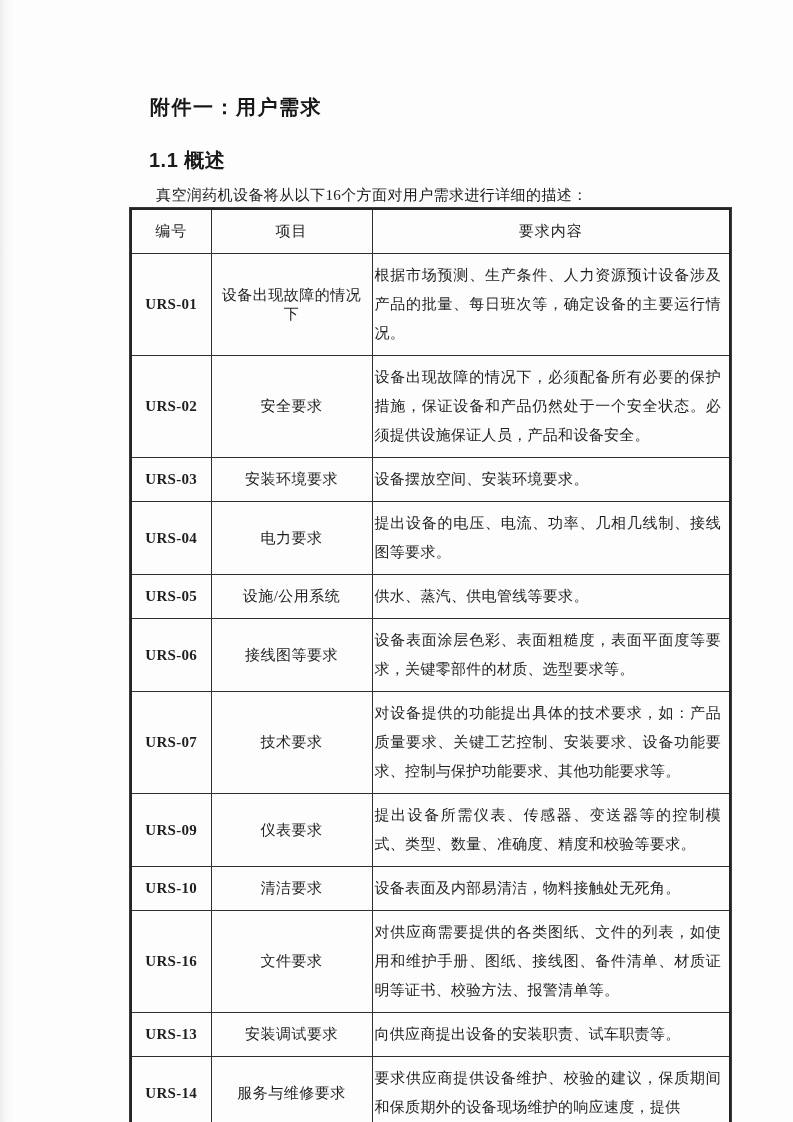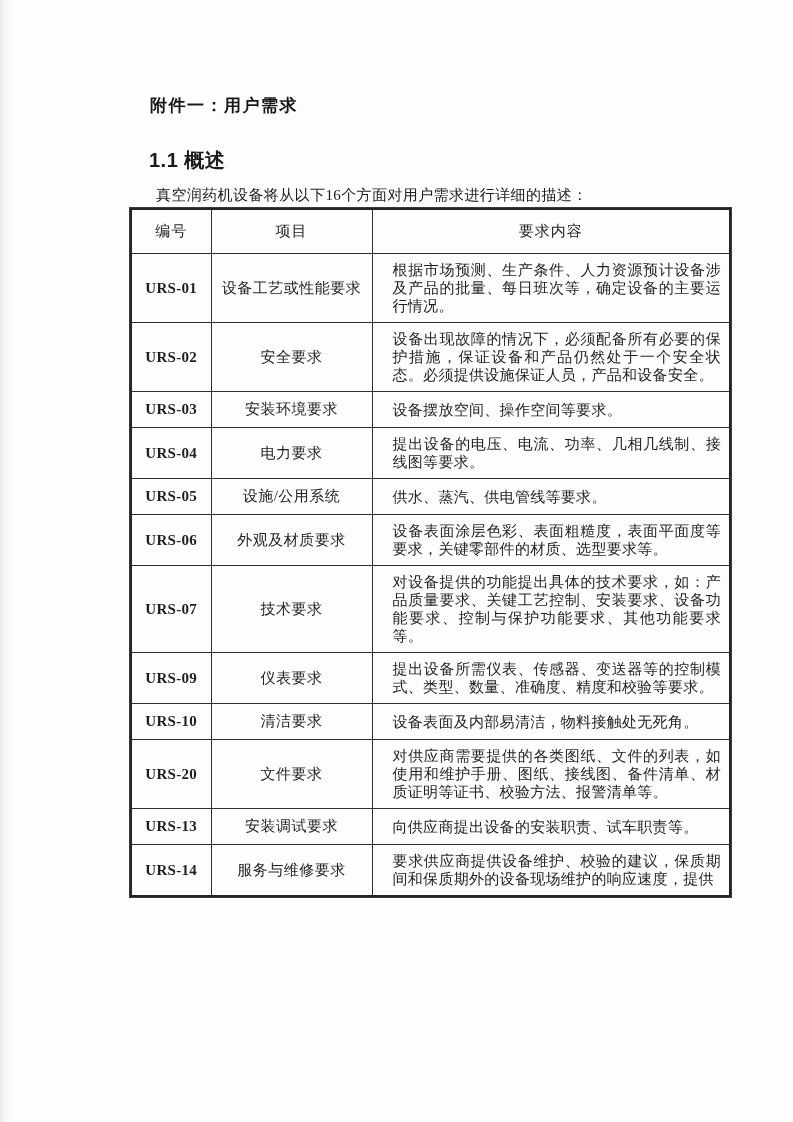--- a/index.html
+++ b/index.html
@@ -18,21 +18,21 @@
     font-family: "Liberation Serif", serif;
     overflow: hidden;
     box-sizing: border-box;
   }
   .doc-title {
     position: absolute;
     left: 150px;
     top: 94px;
     margin: 0;
     font-family: "Liberation Sans", sans-serif;
-    font-size: 17px;
+    font-size: 20px;
     font-weight: bold;
     letter-spacing: 1.5px;
     color: #171717;
   }
   .section-heading {
     position: absolute;
     left: 149px;
     top: 147px;
     margin: 0;
     font-family: "Liberation Sans", sans-serif;
@@ -86,22 +86,22 @@
     font-family: "Liberation Serif", serif;
     font-weight: bold;
   }
   td.c-item {
     text-align: center;
     padding: 8px 4px;
     letter-spacing: 0.5px;
   }
   td.c-content {
     text-align: justify;
-    padding: 7px 8px 7px 20px;
-    line-height: 18px;
+    padding: 7px 8px 7px 2px;
+    line-height: 29px;
     letter-spacing: 0.3px;
   }
 </style>
 </head>
 <body>
 
 <div class="page">
   <h1 class="doc-title">附件一：用户需求</h1>
   <h2 class="section-heading">1.1 概述</h2>
   <p class="intro">真空润药机设备将从以下16个方面对用户需求进行详细的描述：</p>
@@ -115,51 +115,51 @@
     <thead>
       <tr>
         <th>编号</th>
         <th>项目</th>
         <th>要求内容</th>
       </tr>
     </thead>
     <tbody>
   <tr>
     <td class="c-id">URS-01</td>
-    <td class="c-item">设备工艺或性能要求</td>
+    <td class="c-item">设备出现故障的情况下</td>
     <td class="c-content">根据市场预测、生产条件、人力资源预计设备涉及产品的批量、每日班次等，确定设备的主要运行情况。</td>
   </tr>
 
   <tr>
     <td class="c-id">URS-02</td>
     <td class="c-item">安全要求</td>
     <td class="c-content">设备出现故障的情况下，必须配备所有必要的保护措施，保证设备和产品仍然处于一个安全状态。必须提供设施保证人员，产品和设备安全。</td>
   </tr>
 
   <tr>
     <td class="c-id">URS-03</td>
     <td class="c-item">安装环境要求</td>
-    <td class="c-content">设备摆放空间、操作空间等要求。</td>
+    <td class="c-content">设备摆放空间、安装环境要求。</td>
   </tr>
 
   <tr>
     <td class="c-id">URS-04</td>
     <td class="c-item">电力要求</td>
     <td class="c-content">提出设备的电压、电流、功率、几相几线制、接线图等要求。</td>
   </tr>
 
   <tr>
     <td class="c-id">URS-05</td>
     <td class="c-item">设施/公用系统</td>
     <td class="c-content">供水、蒸汽、供电管线等要求。</td>
   </tr>
 
   <tr>
     <td class="c-id">URS-06</td>
-    <td class="c-item">外观及材质要求</td>
+    <td class="c-item">接线图等要求</td>
     <td class="c-content">设备表面涂层色彩、表面粗糙度，表面平面度等要求，关键零部件的材质、选型要求等。</td>
   </tr>
 
   <tr>
     <td class="c-id">URS-07</td>
     <td class="c-item">技术要求</td>
     <td class="c-content">对设备提供的功能提出具体的技术要求，如：产品质量要求、关键工艺控制、安装要求、设备功能要求、控制与保护功能要求、其他功能要求等。</td>
   </tr>
 
 
@@ -170,21 +170,21 @@
   </tr>
 
   <tr>
     <td class="c-id">URS-10</td>
     <td class="c-item">清洁要求</td>
     <td class="c-content">设备表面及内部易清洁，物料接触处无死角。</td>
   </tr>
 
 
   <tr>
-    <td class="c-id">URS-20</td>
+    <td class="c-id">URS-16</td>
     <td class="c-item">文件要求</td>
     <td class="c-content">对供应商需要提供的各类图纸、文件的列表，如使用和维护手册、图纸、接线图、备件清单、材质证明等证书、校验方法、报警清单等。</td>
   </tr>
 
   <tr>
     <td class="c-id">URS-13</td>
     <td class="c-item">安装调试要求</td>
     <td class="c-content">向供应商提出设备的安装职责、试车职责等。</td>
   </tr>
 

